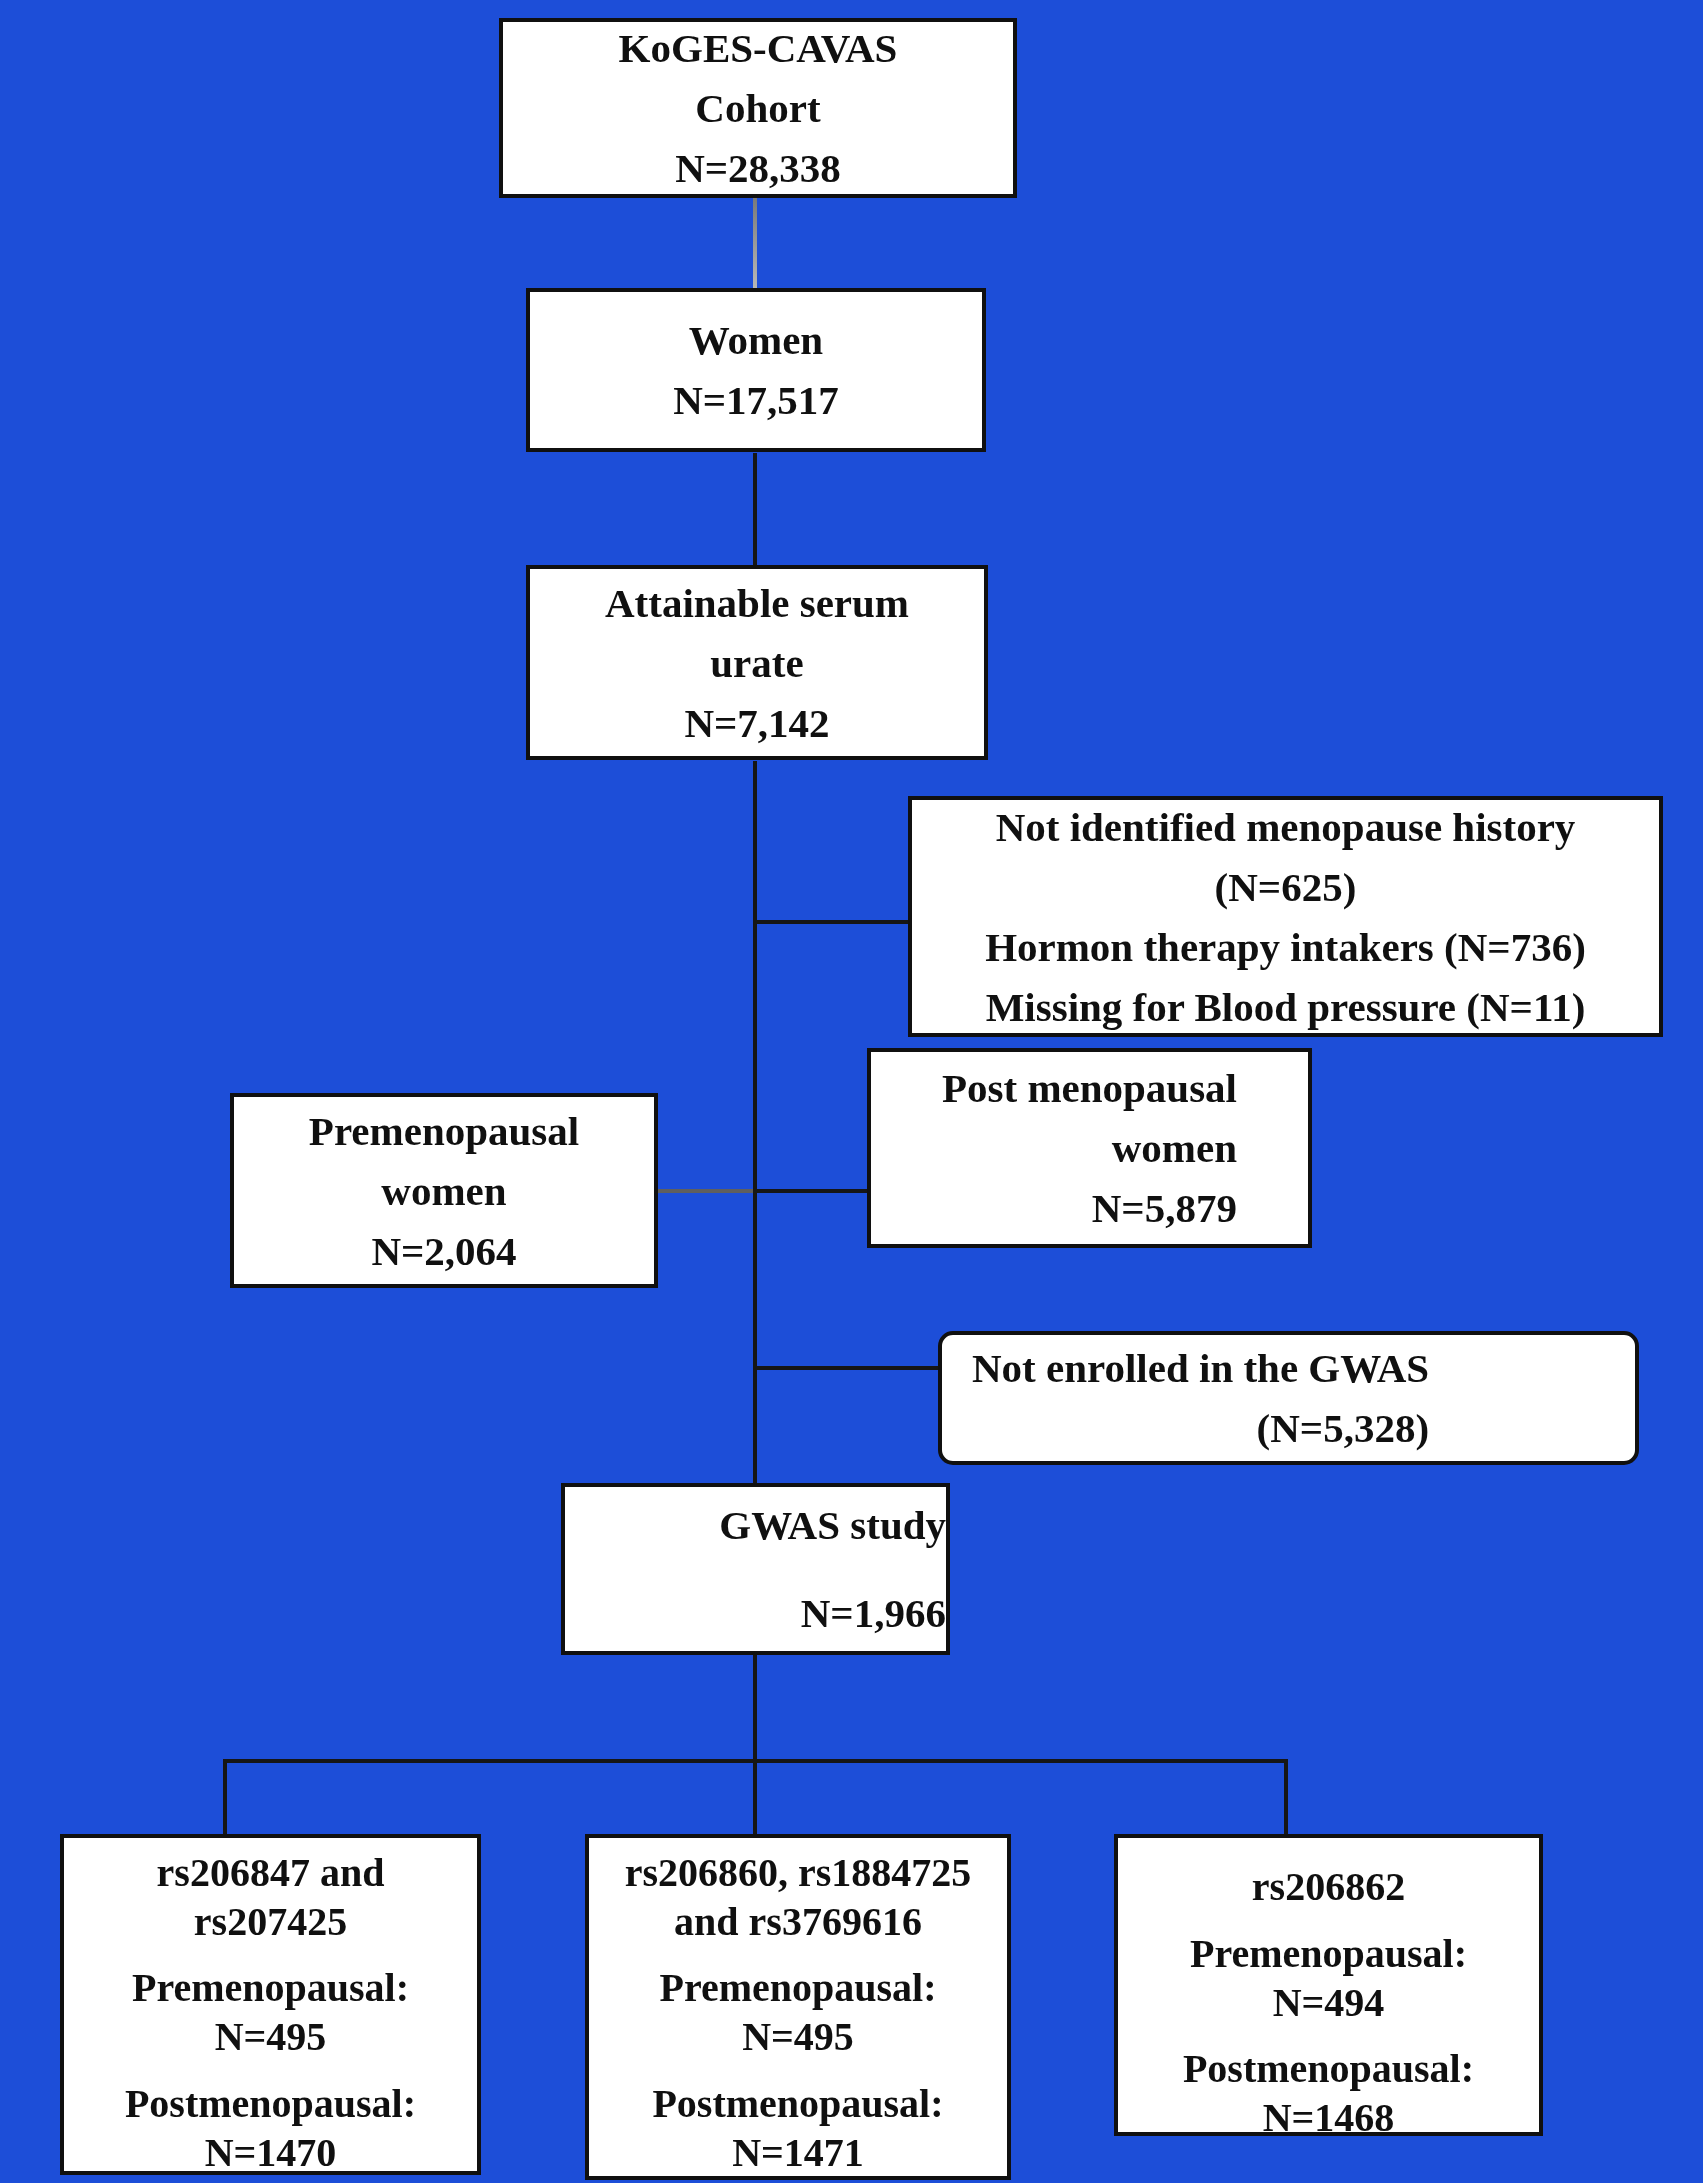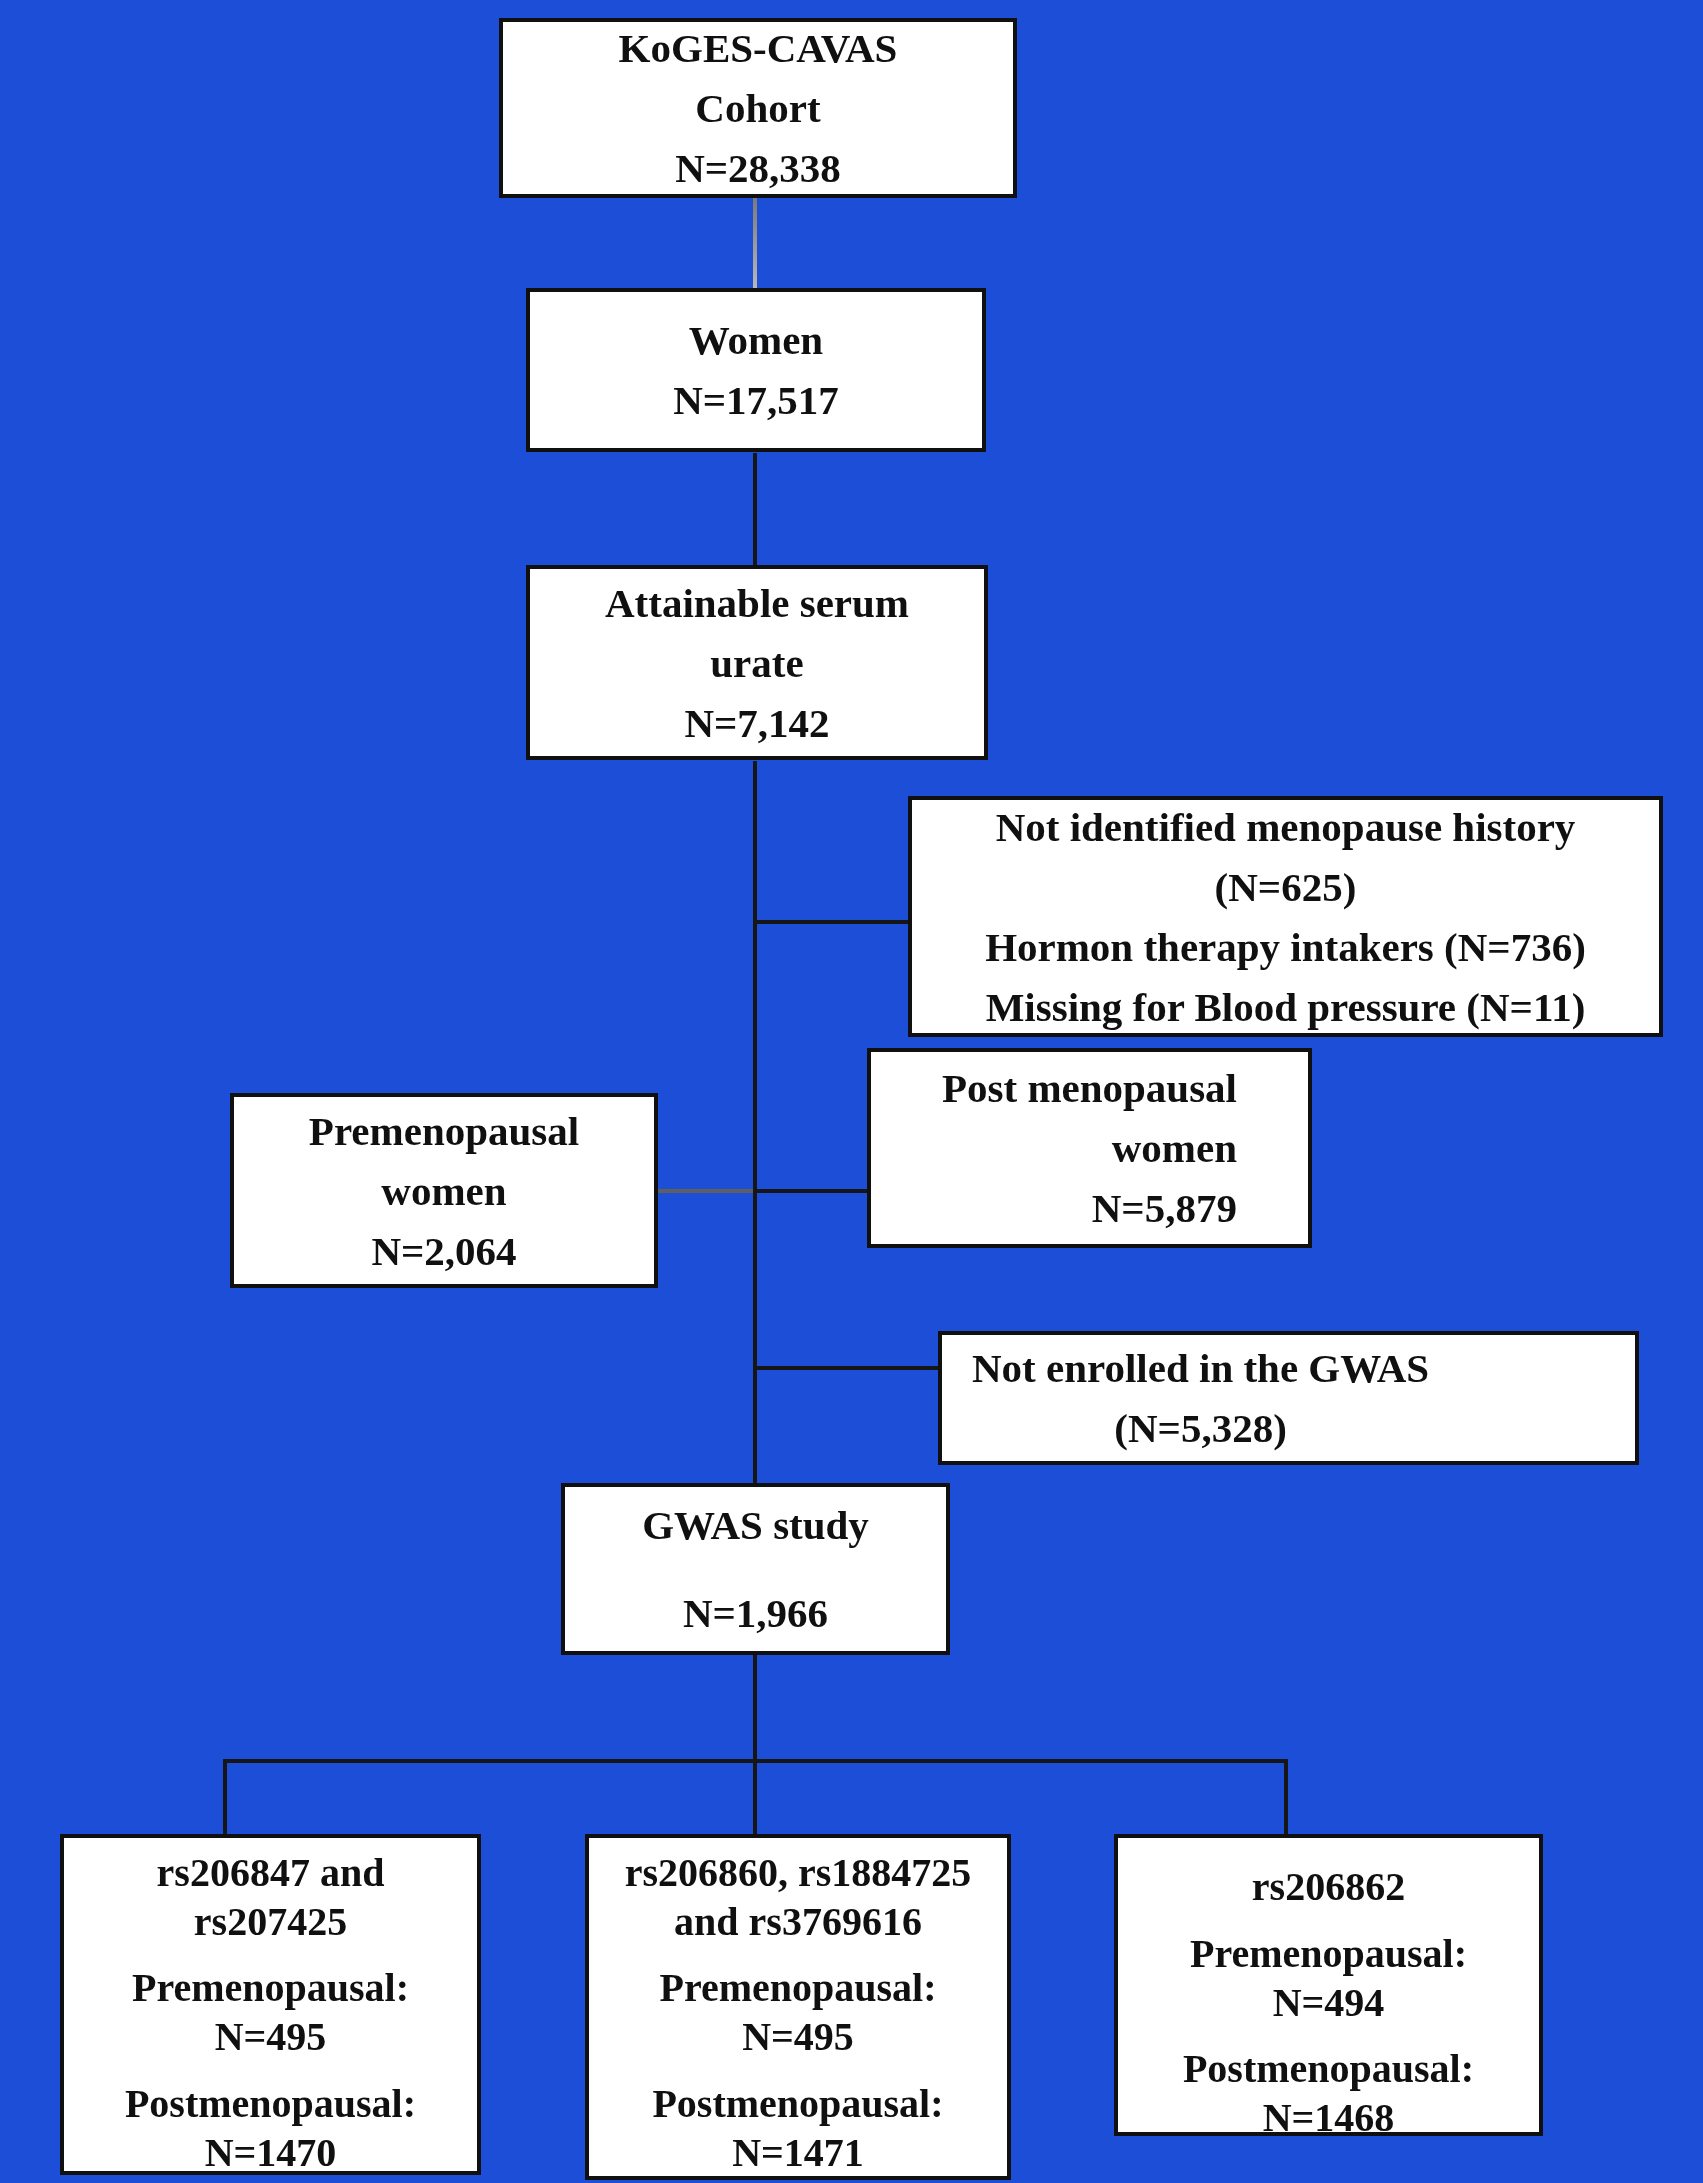--- a/index.html
+++ b/index.html
@@ -7,21 +7,21 @@
        font-family:"Liberation Serif","DejaVu Serif",serif;}
   .canvas{position:absolute;left:0;top:0;width:1704px;height:2183px;background:#1d4ed8;}
   .node{position:absolute;border:4px solid #101010;background:#ffffff;box-sizing:border-box;
         display:flex;flex-direction:column;align-items:center;justify-content:center;
         text-align:center;font-weight:bold;color:#101010;}
   .txt{white-space:pre-line;}
   .line{position:absolute;background:#161616;}
   
   .big{font-size:41px;line-height:60px;}
   .small{font-size:40px;line-height:49px;margin-left:44px;}
-  .leftalign{align-items:flex-start;text-align:center;padding-left:30px;}
+  .leftalign{align-items:flex-start;text-align:right;padding-left:30px;border-radius:15px;}
   .topalign{justify-content:flex-start;padding-top:9.5px;}
   .para{margin-top:17.5px;white-space:pre-line;}
 </style>
 </head>
 <body>
 
 <div class="canvas">
 
   <div class="line" style="left:753px;top:198px;width:4px;height:91px;background:linear-gradient(#7a7a7a,#b8b8b8);"></div>
   <div class="line" style="left:753px;top:453px;width:4px;height:113px;"></div>
@@ -69,21 +69,21 @@
     <div class="txt">Post menopausal
 women
 N=5,879</div>
   </div>
 
   <div class="node big leftalign" style="left:938px;top:1331px;width:701px;height:134px;">
     <div class="txt">Not enrolled in the GWAS
 (N=5,328)</div>
   </div>
 
-  <div class="node big" style="left:561px;top:1483px;width:389px;height:172px;row-gap:28px;">
+  <div class="node big" style="left:561px;top:1483px;width:389px;height:172px;row-gap:28px;align-items:flex-end;">
     <div class="txt">GWAS study</div>
     <div class="txt">N=1,966</div>
   </div>
 
   <div class="node small topalign" style="left:16px;top:1834px;width:421px;height:341px;">
     <div class="txt">rs206847 and
 rs207425</div>
     <div class="para">Premenopausal:
 N=495</div>
     <div class="para">Postmenopausal:

